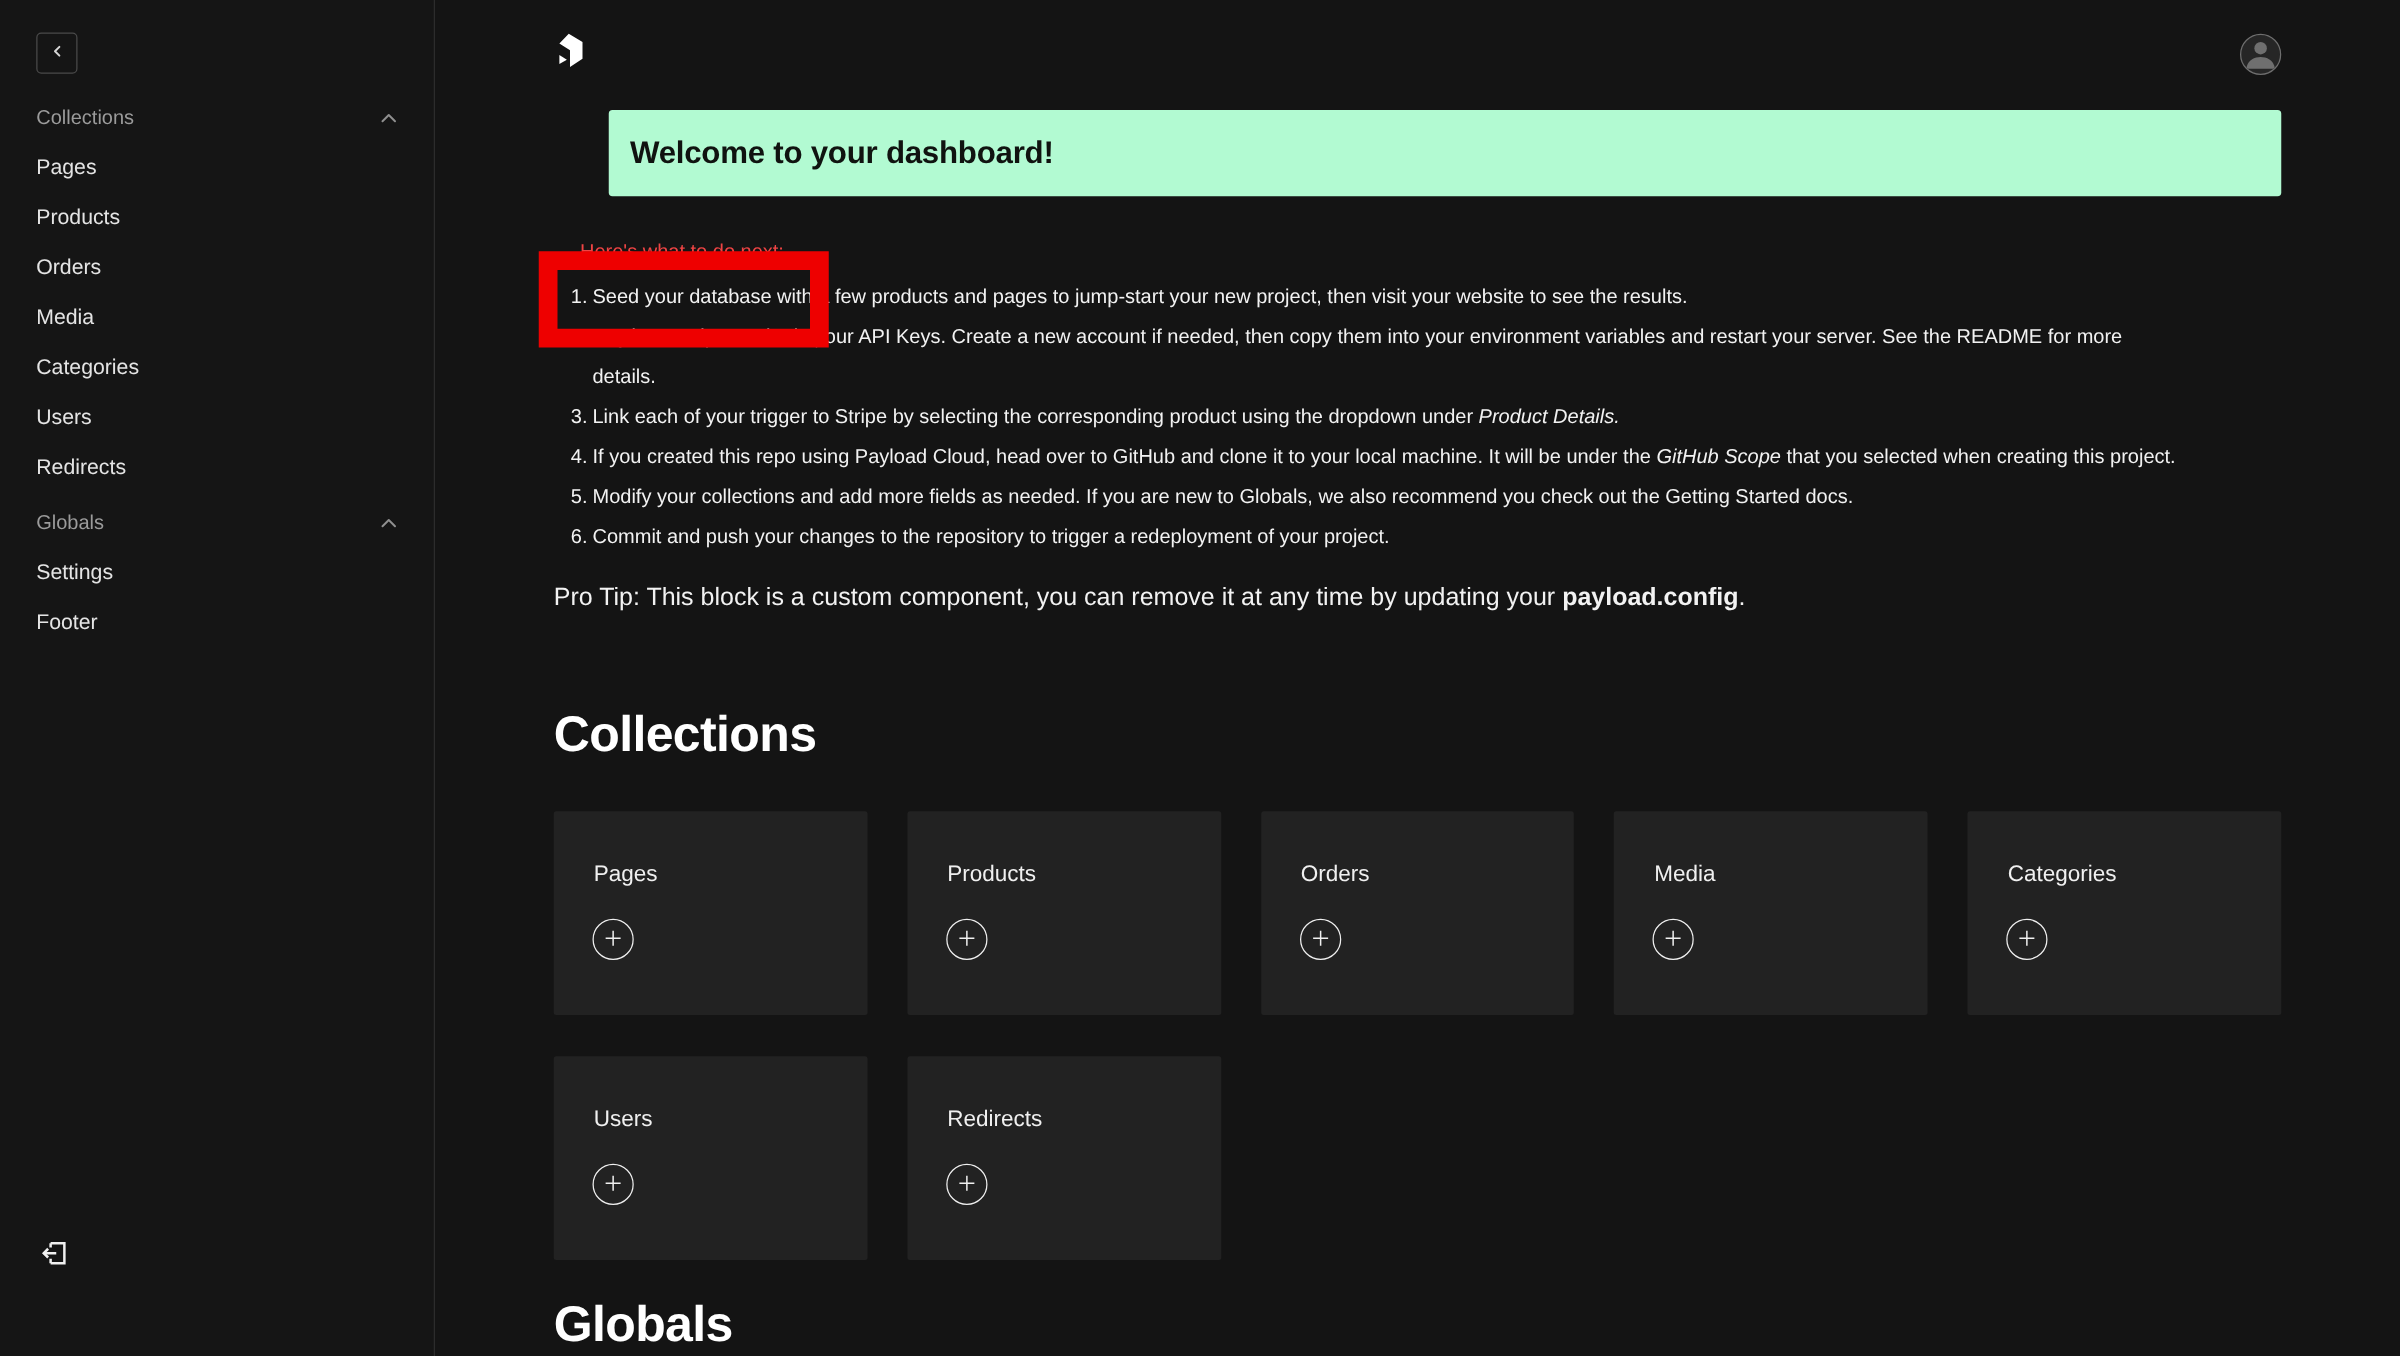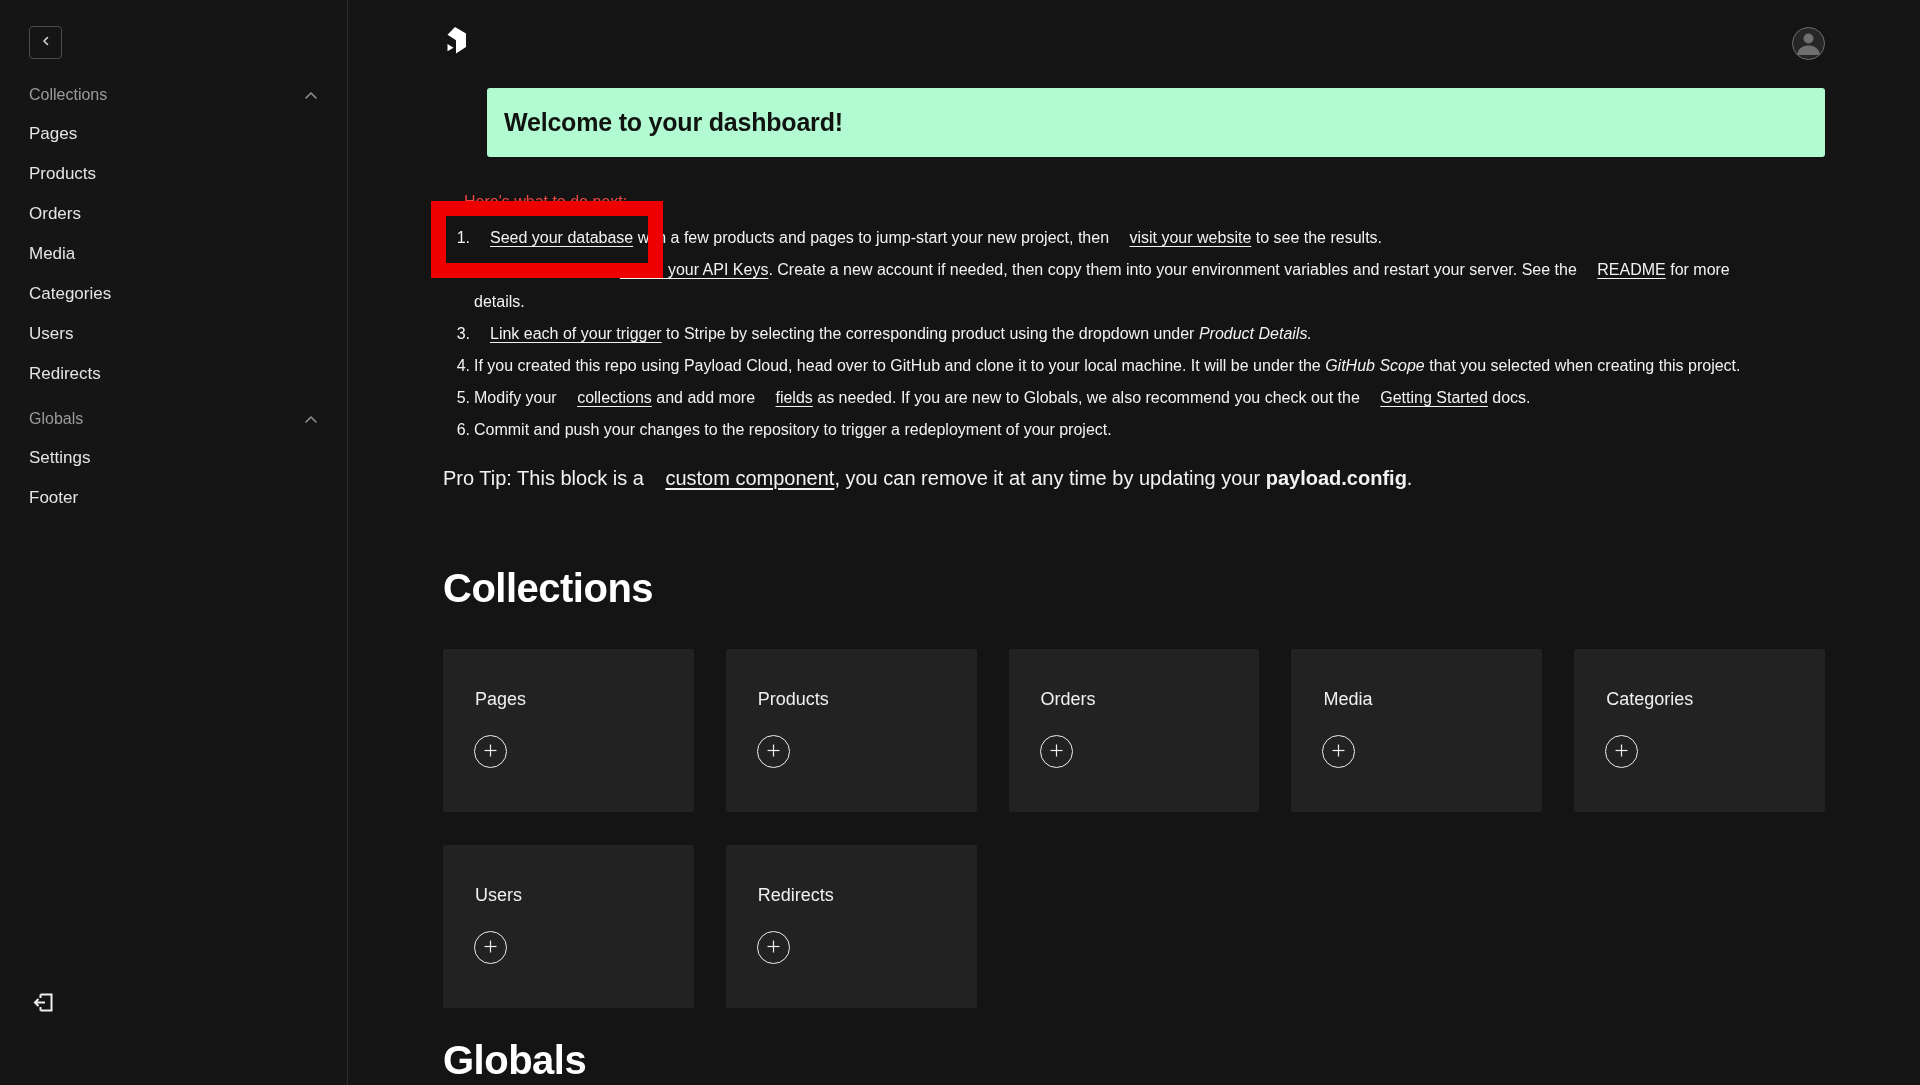--- a/index.html
+++ b/index.html
@@ -61,21 +61,21 @@
     font-size: 16px; line-height: 24px; color: #ef4444; margin-left: 21px;
   }
   .todo-list { position: absolute; left: 94px; right: 95px; top: 222px; }
   .list-item {
     position: relative; padding-left: 31px; line-height: 32px; font-size: 16px;
     color: #f2f2f2; white-space: nowrap;
   }
   .list-item .marker {
     position: absolute; left: 0; top: 0; width: 27px; text-align: right; white-space: nowrap;
   }
-  .seg-link { text-decoration: underline; text-underline-offset: 3px; cursor: pointer; margin-left: 16px; }
+  .seg-link { text-underline-offset: 3px; cursor: pointer; }
   .seg-italic { font-style: italic; }
   .seg-bold { font-weight: bold; }
 
   .pro-tip {
     position: absolute; left: 94px; right: 95px; top: 466px;
     font-size: 20px; line-height: 24px; color: #f2f2f2; white-space: nowrap;
   }
 
   .section-title {
     position: absolute; left: 94px; font-size: 40px; font-weight: bold;

